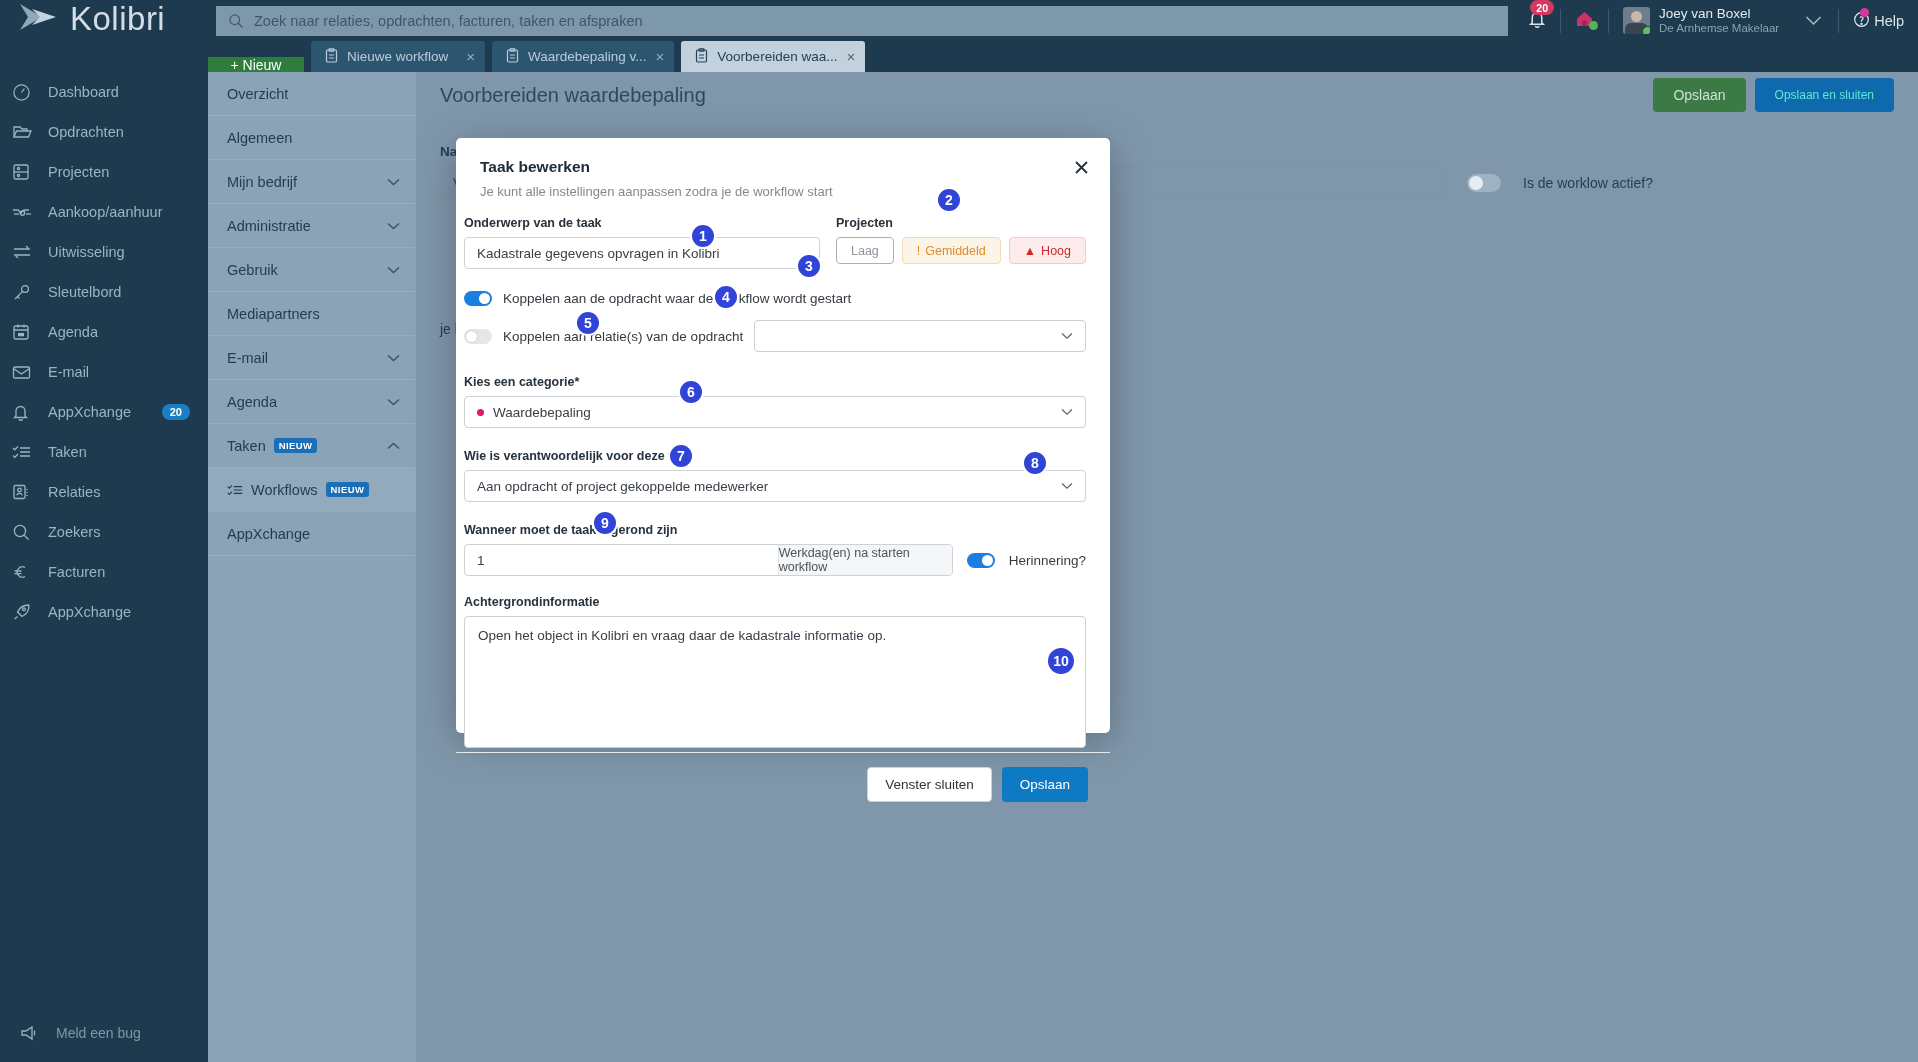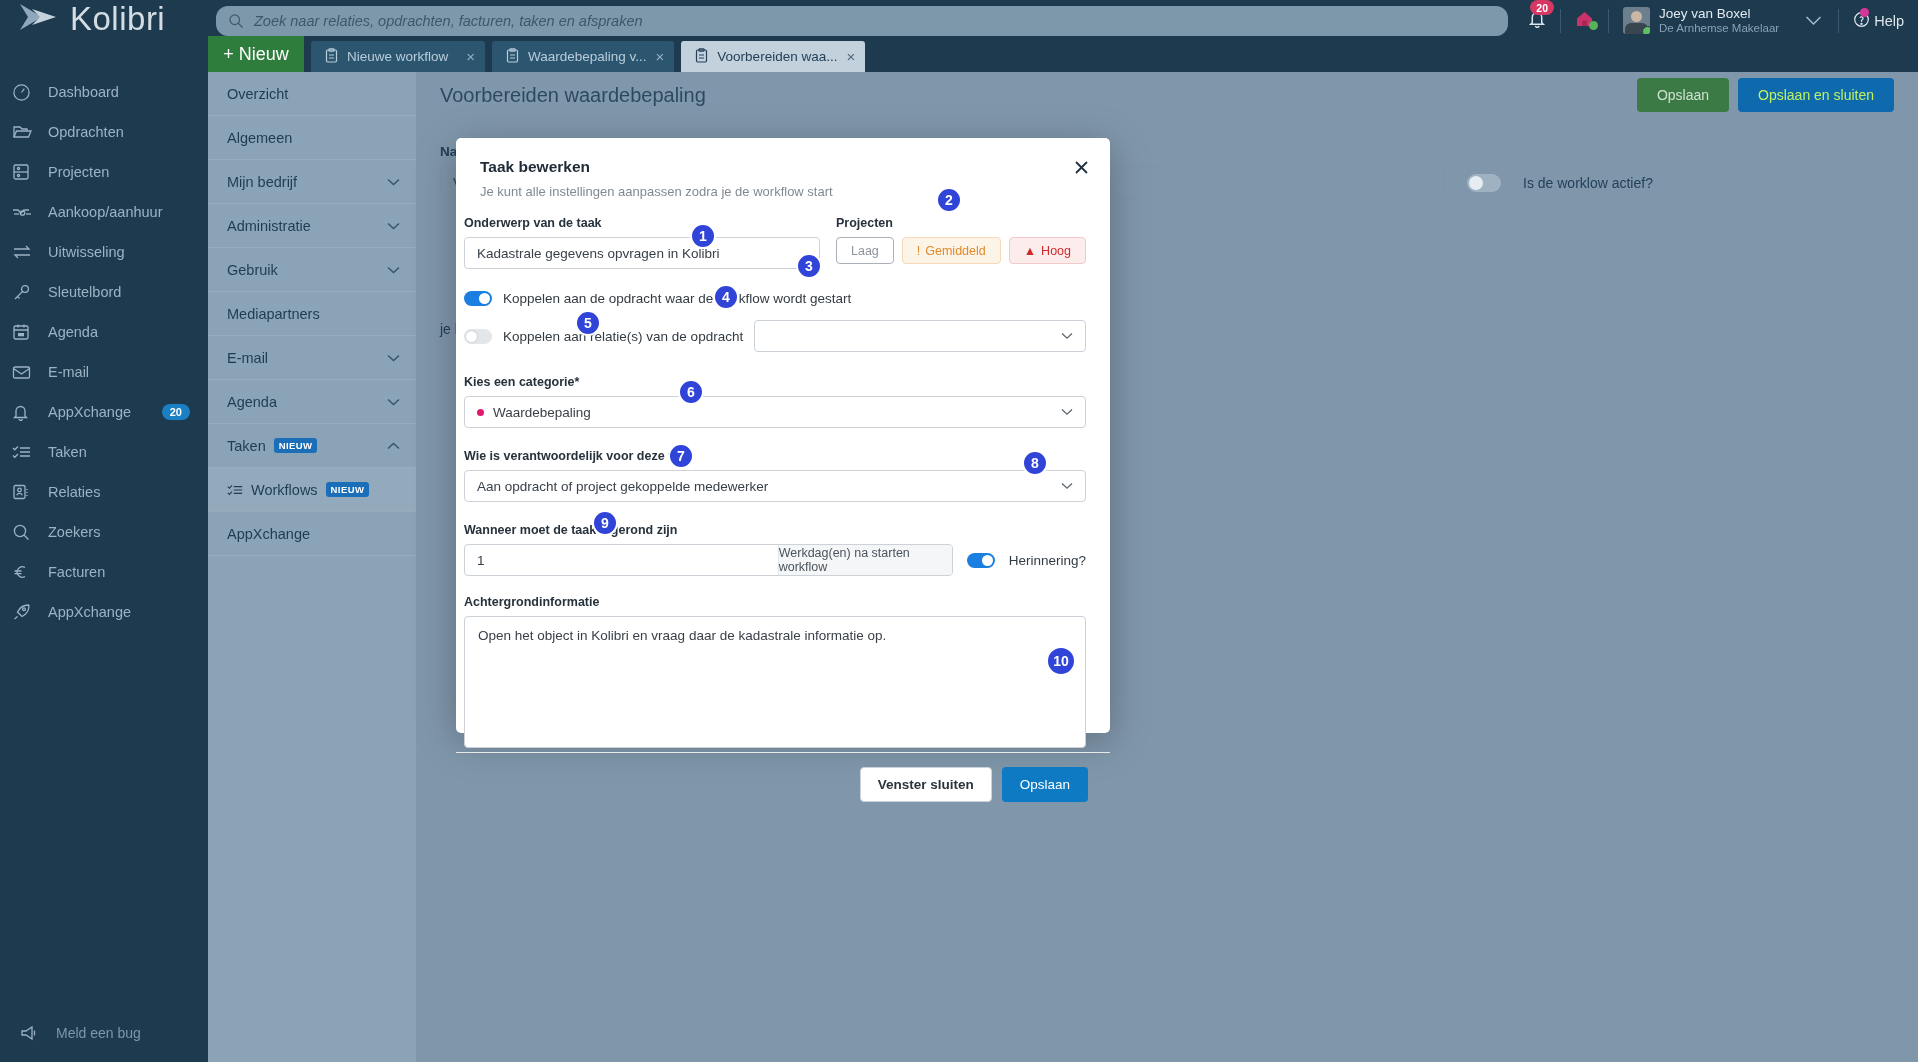--- a/index.html
+++ b/index.html
@@ -38,21 +38,21 @@
     color: #7d97ab; font-size: 14px; cursor: pointer;
   }
 
   
   .topbar {
     position: absolute; left: 208px; top: 0; right: 0; height: 41px;
     background: #1d3a4f; z-index: 4; display: flex; align-items: center;
   }
   .search-box {
     margin-left: 8px; width: 1292px; height: 30px; background: #7e98ab;
-    display: flex; align-items: center; padding: 0 12px; border-radius: 12px; font-style: italic;
+    display: flex; align-items: center; padding: 0 12px; border-radius: 0;
   }
   .search-ico { color: #41596b; display: flex; }
   .search-ph { margin-left: 10px; color: #3f5767; font-size: 14.5px; }
 
   .top-right { display: flex; align-items: center; margin-left: auto; padding-right: 14px; gap: 0px; }
   .bell-wrap { position: relative; padding: 0 14px; display: flex; align-items: center; cursor: pointer; }
   .bell-badge {
     position: absolute; top: -9px; right: 6px; background: #d63864; color: #fff;
     font-size: 10.5px; font-weight: 700; border-radius: 8px; padding: 1.5px 6px;
   }
@@ -66,22 +66,22 @@
   .avatar .online { position: absolute; right: -3px; bottom: -3px; width: 11px; height: 11px; border-radius: 50%; background: #5fc05f; border: 1.5px solid #1d3a4f; }
   .user-name { color: #e3eaf0; font-size: 13.5px; line-height: 15px; }
   .user-org { color: #8aa2b4; font-size: 11.5px; line-height: 14px; }
   .chev { color: #a7bbc9; padding: 0 16px; cursor: pointer; display: flex; }
   .help-wrap { display: flex; align-items: center; gap: 4px; color: #dce5ec; font-size: 14.5px; padding-left: 14px; cursor: pointer; position: relative; }
   .help-dot { position: absolute; left: 21px; top: -3px; width: 9px; height: 9px; border-radius: 50%; background: #d6359a; }
 
   
   .tabstrip { position: absolute; left: 208px; top: 41px; right: 0; height: 31px; background: #1d3a4f; z-index: 4; display: flex; align-items: flex-end; }
   .newbtn {
-    margin-left: 0px; width: 96px; height: 36px; background: #2f7d3c; color: #fff;
-    font-size: 18px; display: flex; align-items: center; justify-content: center; cursor: pointer;
+    margin-left: 0px; width: 96px; height: 15px; background: #2f7d3c; color: #fff;
+    font-size: 14px; display: flex; align-items: center; justify-content: center; cursor: pointer;
   }
   .tab {
     height: 31px; display: flex; align-items: center; gap: 9px; padding: 0 10px 0 14px;
     background: #2c5670; color: #b8ccda; font-size: 13.5px; margin-left: 7px;
     border-radius: 3px 3px 0 0; cursor: pointer; min-width: 174px;
   }
   .tab.active { background: #c3d1dc; color: #24415a; }
   .tab .tlabel { flex: 1; white-space: nowrap; overflow: hidden; }
   .tab .tclose { opacity: .75; font-size: 15px; line-height: 1; }
 
@@ -101,21 +101,21 @@
     margin-left: 8px; background: #1b6fb8; color: #fff; font-size: 9.5px;
     font-weight: 700; letter-spacing: .4px; border-radius: 3px; padding: 2px 5px;
   }
 
   
   .main { position: absolute; left: 416px; top: 72px; right: 0; bottom: 0; background: #8097ab; z-index: 2; }
   .main-head { height: 46px; display: flex; align-items: center; padding: 0 24px; }
   .main-title { color: #2b4a62; font-size: 20px; }
   .head-actions { margin-left: auto; display: flex; gap: 9px; }
   .btn-green { background: #3b7a45; color: #cfe0d2; font-size: 14px; border: none; border-radius: 4px; padding: 9px 20px; cursor: pointer; }
-  .btn-blue { background: #0e69ad; color: #bef264; font-size: 14px; border: none; border-radius: 4px; padding: 9px 20px; cursor: pointer; }
+  .btn-blue { background: #0e69ad; color: #5eead4; font-size: 12px; border: none; border-radius: 4px; padding: 9px 20px; cursor: pointer; }
   .main-body { padding: 26px 24px 0 24px; }
   .field-label { color: #22405a; font-size: 13.5px; font-weight: 700; margin-bottom: 8px; }
   .row-inline { display: flex; align-items: center; gap: 22px; }
   .big-input { width: 1005px; height: 32px; border: 1px solid #7d95a8; border-radius: 4px; background: #8097ab; color: #2b4a62; font-size: 14px; padding: 0 12px; display: flex; align-items: center; }
   .sw-off { width: 34px; height: 18px; border-radius: 9px; background: #9fb2c1; position: relative; flex: none; cursor: pointer; }
   .sw-off::after { content:""; position: absolute; left: 2px; top: 2px; width: 14px; height: 14px; border-radius: 50%; background: #e6edf2; }
   .sw-label { color: #22405a; font-size: 14px; }
   .hint { color: #22405a; font-size: 14px; margin-top: 122px; }
   .modal {
     position: absolute; left: 456px; top: 138px; width: 654px; height: 595px;
@@ -163,21 +163,21 @@
   .dur-unit { width: 174px; background: #f5f6f7; border-left: 1px solid #e0e4e8; display: flex; align-items: center; justify-content: center; font-size: 12.5px; color: #4b545d; }
 
   .ta {
     width: 100%; height: 132px; border: 1px solid #ccd2d8; border-radius: 4px;
     padding: 11px 13px; font-size: 13.5px; color: #3a4149; font-family: "Liberation Sans", sans-serif;
     resize: none; background: #fff;
   }
   .modal-foot {
     border-top: 1px solid #e7eaed; padding: 14px 22px; display: flex; justify-content: flex-end; gap: 10px;
   }
-  .fbtn-ghost { background: #fff; border: 1px solid #ccd2d8; border-radius: 4px; font-size: 13.5px; color: #2b333b; padding: 9px 17px; cursor: pointer; font-weight: bold; }
+  .fbtn-ghost { background: #fff; border: 1px solid #ccd2d8; border-radius: 4px; font-size: 13.5px; color: #2b333b; padding: 9px 17px; cursor: pointer; }
   .fbtn-blue { background: #0e7ac4; border: none; border-radius: 4px; font-size: 13.5px; color: #fff; padding: 10px 18px; cursor: pointer; }
 
   
   .bub {
     position: absolute; background: #3044d8; color: #fff; border-radius: 50%;
     display: flex; align-items: center; justify-content: center;
     font-size: 14px; font-weight: 700; z-index: 30; border: 2px solid #fff;
   }
 </style>
 </head>

